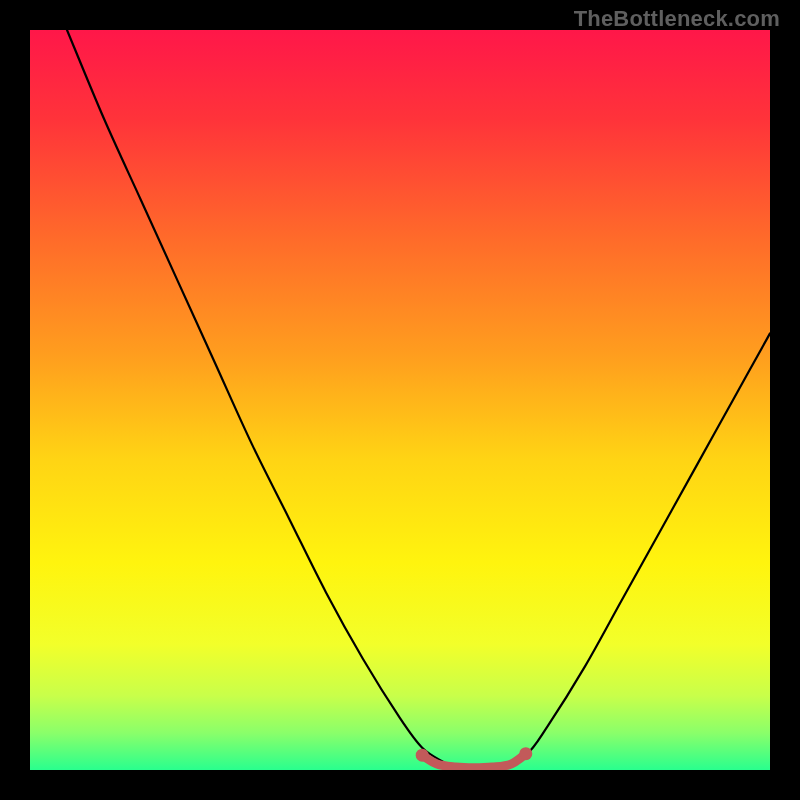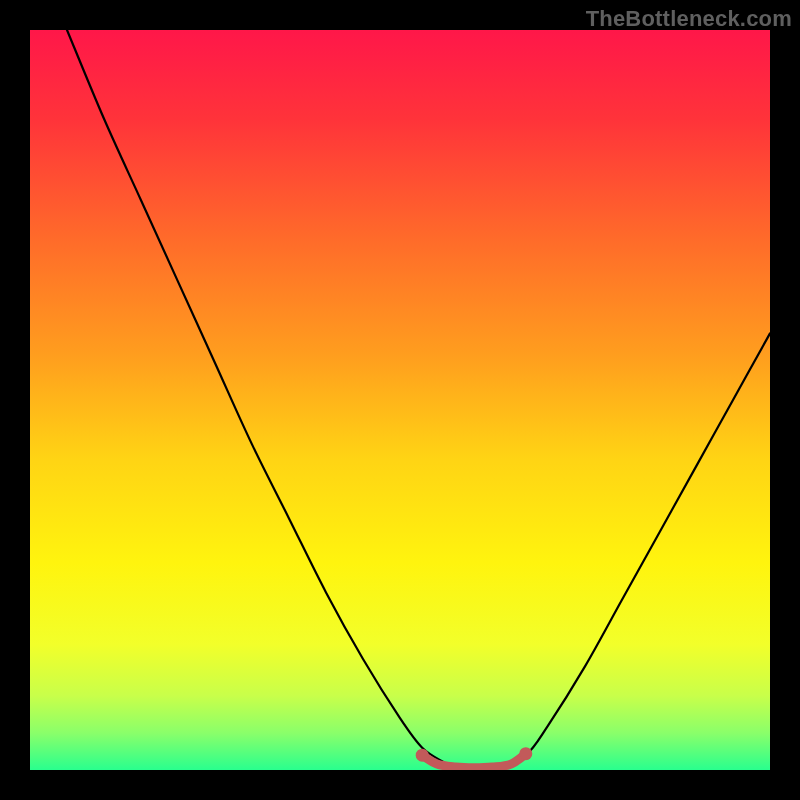--- a/index.html
+++ b/index.html
@@ -20,21 +20,21 @@
     position: absolute;
     left: 30px;
     top: 30px;
     width: 740px;
     height: 740px;
     overflow: hidden;
   }
   .watermark {
     position: absolute;
     top: 6px;
-    right: 8px;
+    right: 20px;
     font-family: Arial, Helvetica, sans-serif;
     font-size: 22px;
     font-weight: 600;
     color: #5f5f5f;
     letter-spacing: 0.2px;
   }
   svg { display: block; }
 </style>
 </head>
 <body>

